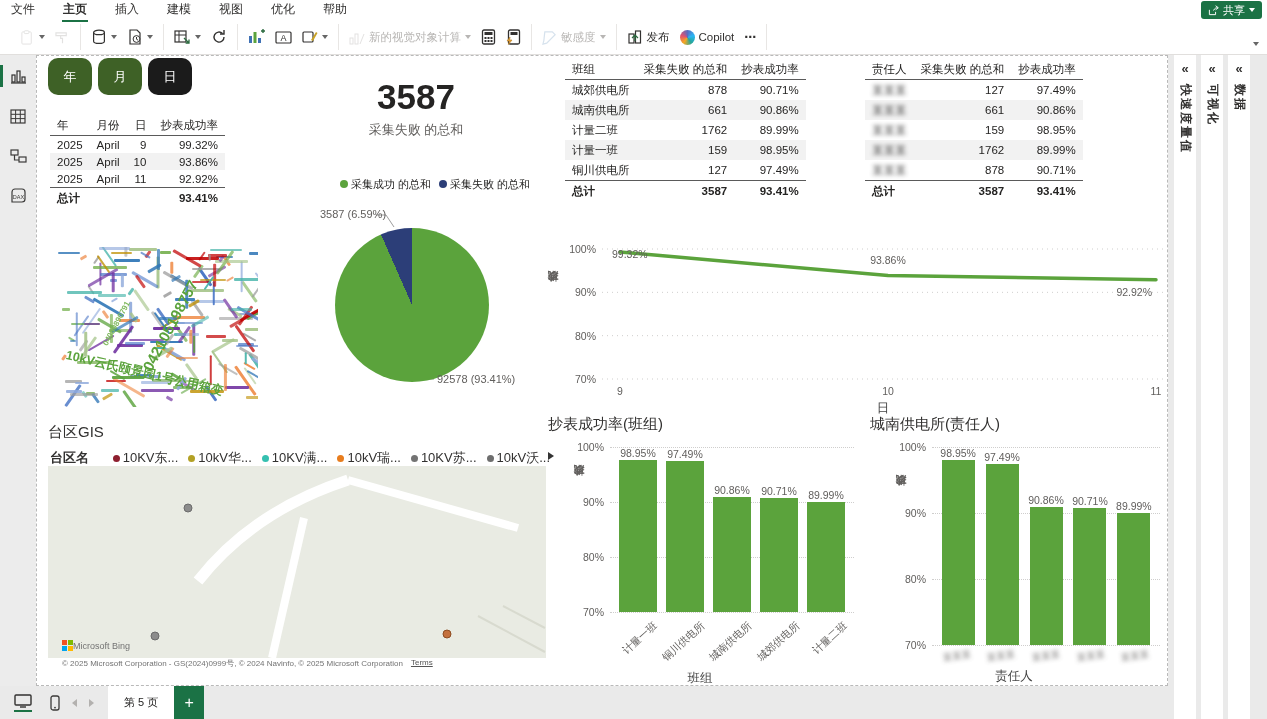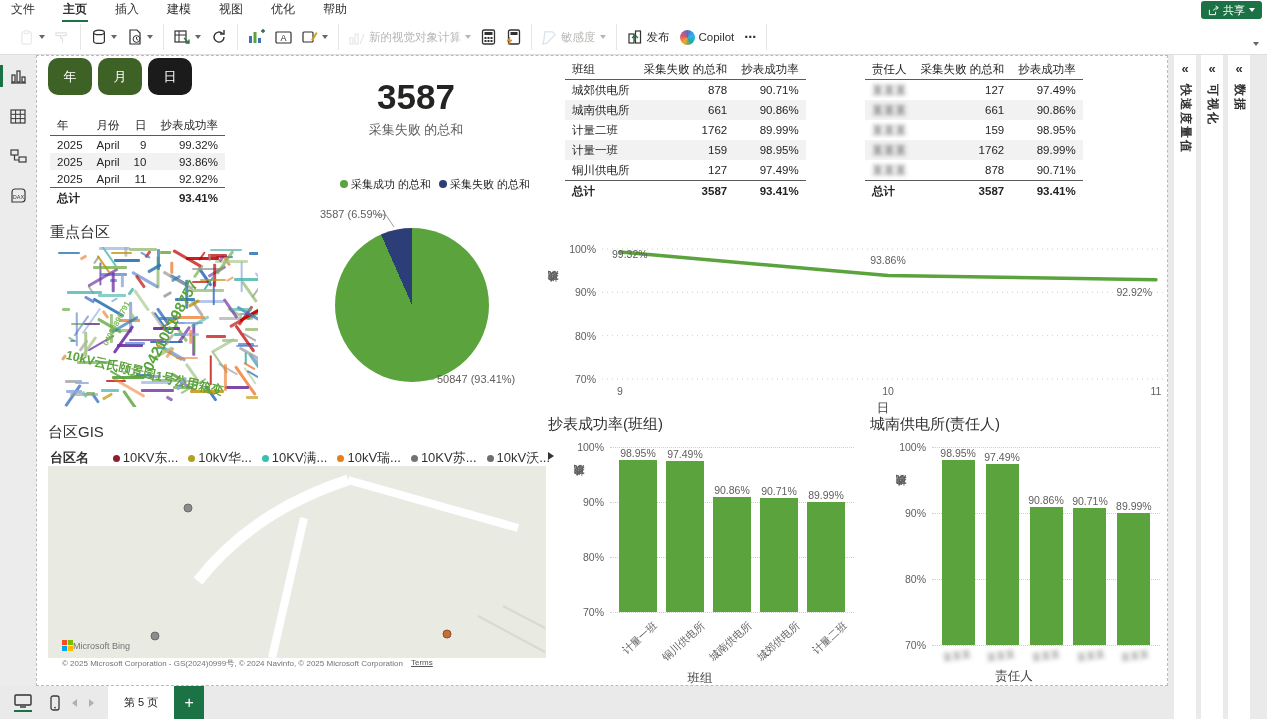--- a/index.html
+++ b/index.html
@@ -364,21 +364,21 @@
   </div>
 
   <div class="pie-legend"><span class="dot" style="background: rgb(91, 163, 60);"></span><span>采集成功 的总和</span><span class="dot" style="background: rgb(44, 62, 120);"></span><span>采集失败 的总和</span></div>
   <div class="pie-wrap">
     <svg class="pie-lines" width="260" height="200">
       <path d="M60 10 L70 10 L78 22" fill="none" stroke="#9d9d9d"></path>
       <path d="M100 163 L110 174 L118 174" fill="none" stroke="#9d9d9d"></path>
     </svg>
     <div class="pie" style="background: conic-gradient(rgb(91, 163, 60) 0deg, rgb(91, 163, 60) 93.41%, rgb(44, 62, 120) 93.41%, rgb(44, 62, 120) 100%);"></div>
     <span class="pie-callout" style="left:4px; top:3px;">3587 (6.59%)</span>
-    <span class="pie-callout" style="left:121px; top:168px;">50847 (93.41%)</span>
+    <span class="pie-callout" style="left:121px; top:168px;">92578 (93.41%)</span>
   </div>
 
   <table class="pbit team-table">
       <thead>
         <tr>
           <td>班组</td>
           <td>采集失败 的总和</td>
           <td>抄表成功率</td>
         </tr>
       </thead>
@@ -477,21 +477,20 @@
         <text x="334" y="22.60666666666667" font-size="10.5" fill="#605e5c" text-anchor="middle">93.86%</text>
         <text x="598" y="54.67999999999999" font-size="10.5" fill="#605e5c" text-anchor="end">92.92%</text>
         <text x="66" y="154" font-size="10.5" fill="#605e5c" text-anchor="middle">9</text>
         <text x="334" y="154" font-size="10.5" fill="#605e5c" text-anchor="middle">10</text>
         <text x="602" y="154" font-size="10.5" fill="#605e5c" text-anchor="middle">11</text>
         <text x="329" y="171" font-size="12.5" fill="#444" text-anchor="middle">日</text>
       </svg>
   </div>
 
   <div class="wc-block">
-    <div class="viz-title">重点台区</div>
     <div class="wc-box" id="wc-box">
         <div class="wc-noise" style="left: 115.412px; top: 69.0367px; width: 31.574px; height: 3px; background: rgb(237, 125, 49); opacity: 0.760637; transform: rotate(0deg);"></div>
         <div class="wc-noise" style="left: 119.951px; top: 133.283px; width: 20.1695px; height: 2px; background: rgb(166, 196, 138); opacity: 0.848295; transform: rotate(0deg);"></div>
         <div class="wc-noise" style="left: 37.8727px; top: 77.1123px; width: 26.5984px; height: 3px; background: rgb(91, 163, 60); opacity: 0.738313; transform: rotate(30deg);"></div>
         <div class="wc-noise" style="left: 9.83218px; top: 91.2179px; width: 6.94614px; height: 2px; background: rgb(91, 163, 60); opacity: 0.624276; transform: rotate(30deg);"></div>
         <div class="wc-noise" style="left: 101.824px; top: 4.17704px; width: 11.1902px; height: 3px; background: rgb(112, 173, 71); opacity: 0.873609; transform: rotate(0deg);"></div>
         <div class="wc-noise" style="left: 86.38px; top: 5.76564px; width: 7.54178px; height: 3px; background: rgb(192, 0, 0); opacity: 0.64807; transform: rotate(-55deg);"></div>
         <div class="wc-noise" style="left: 40.226px; top: 46.759px; width: 28.1586px; height: 3px; background: rgb(67, 179, 168); opacity: 0.631676; transform: rotate(0deg);"></div>
         <div class="wc-noise" style="left: 56.2544px; top: 11.503px; width: 25.7958px; height: 3px; background: rgb(46, 117, 182); opacity: 0.921136; transform: rotate(0deg);"></div>
         <div class="wc-noise" style="left: 181.197px; top: 66.3952px; width: 34.2688px; height: 2px; background: rgb(68, 114, 196); opacity: 0.556337; transform: rotate(0deg);"></div>

